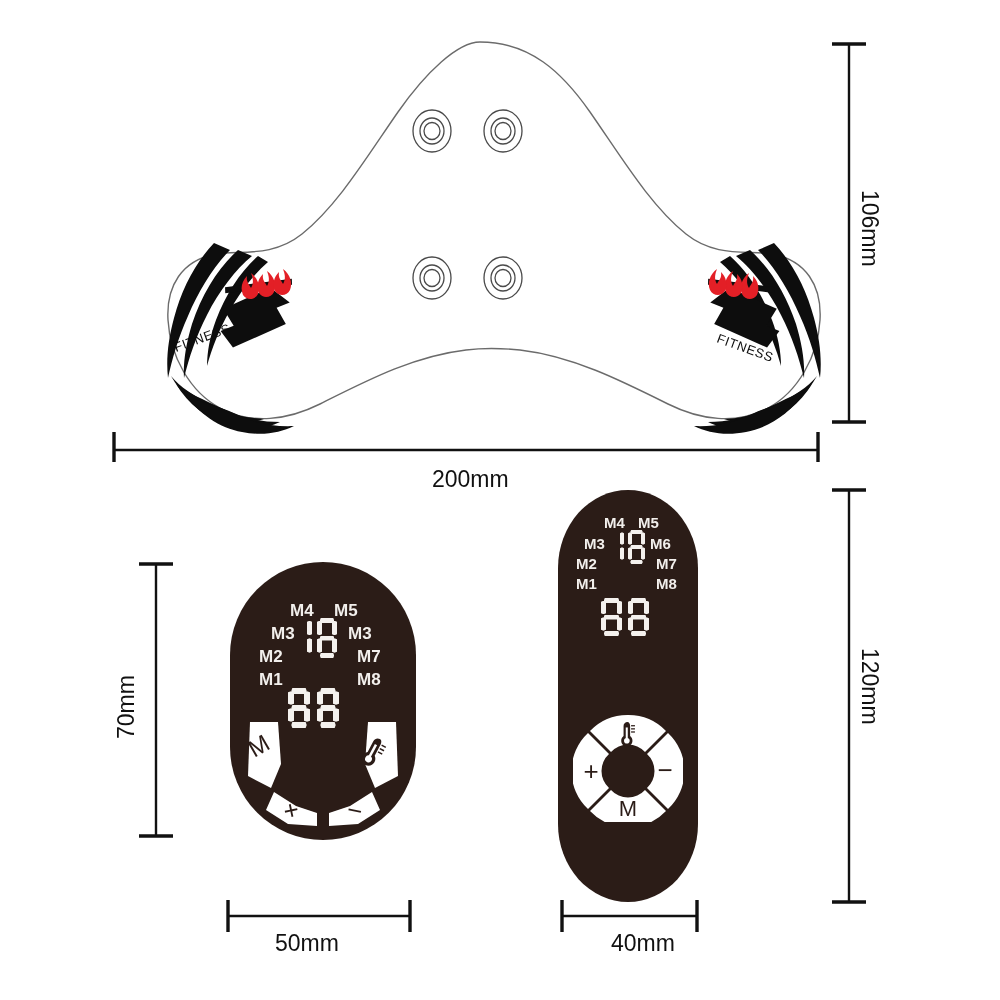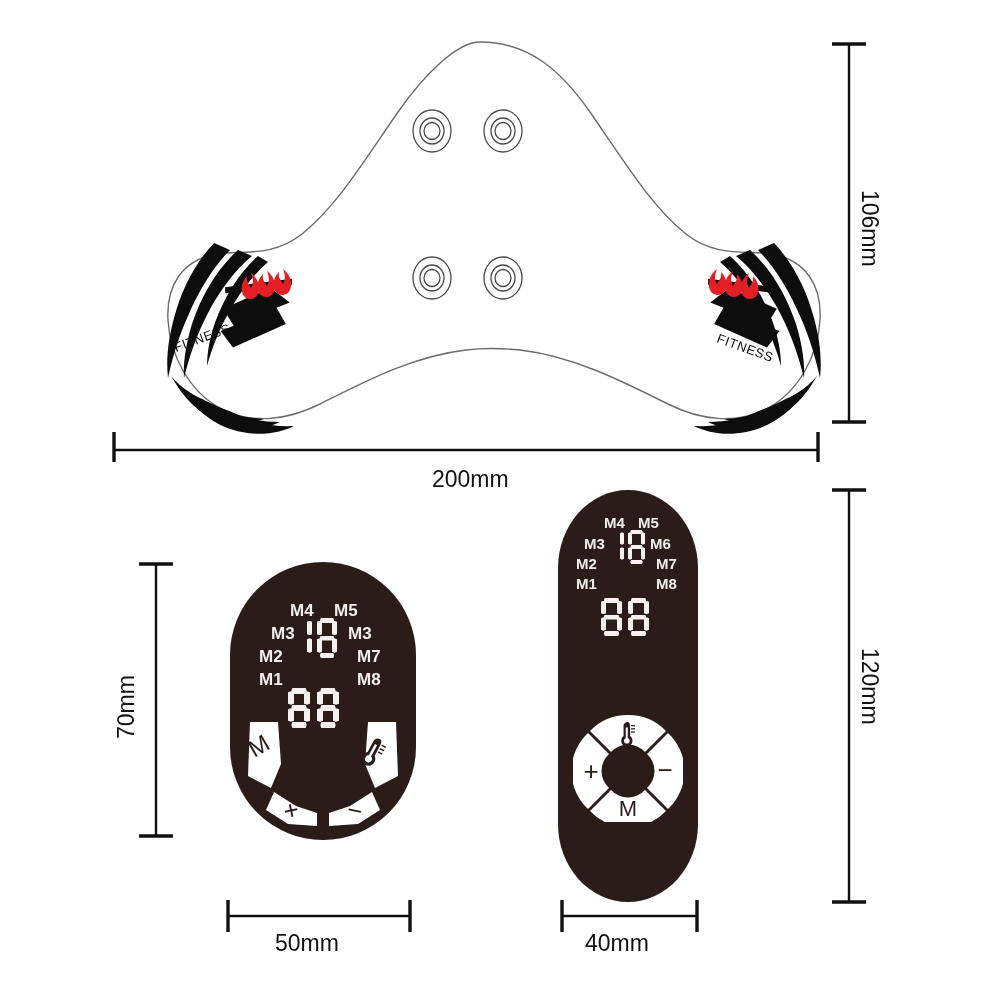--- a/index.html
+++ b/index.html
@@ -46,21 +46,21 @@
   .dim-label.vert-ccw {
     transform-origin: left top;
     transform: rotate(-90deg);
   }
 
   #label-200mm { left: 432px; top: 466px; }
   #label-106mm { left: 883px; top: 190px; }
   #label-120mm { left: 883px; top: 648px; }
   #label-70mm  { left: 113px; top: 739px; }
   #label-50mm  { left: 275px; top: 930px; }
-  #label-40mm  { left: 585px; top: 930px; }
+  #label-40mm  { left: 611px; top: 930px; }
 
   
   .device {
     position: absolute;
     background: #2b1c17;
   }
 
   
   #controller-small {
     left: 230px;

